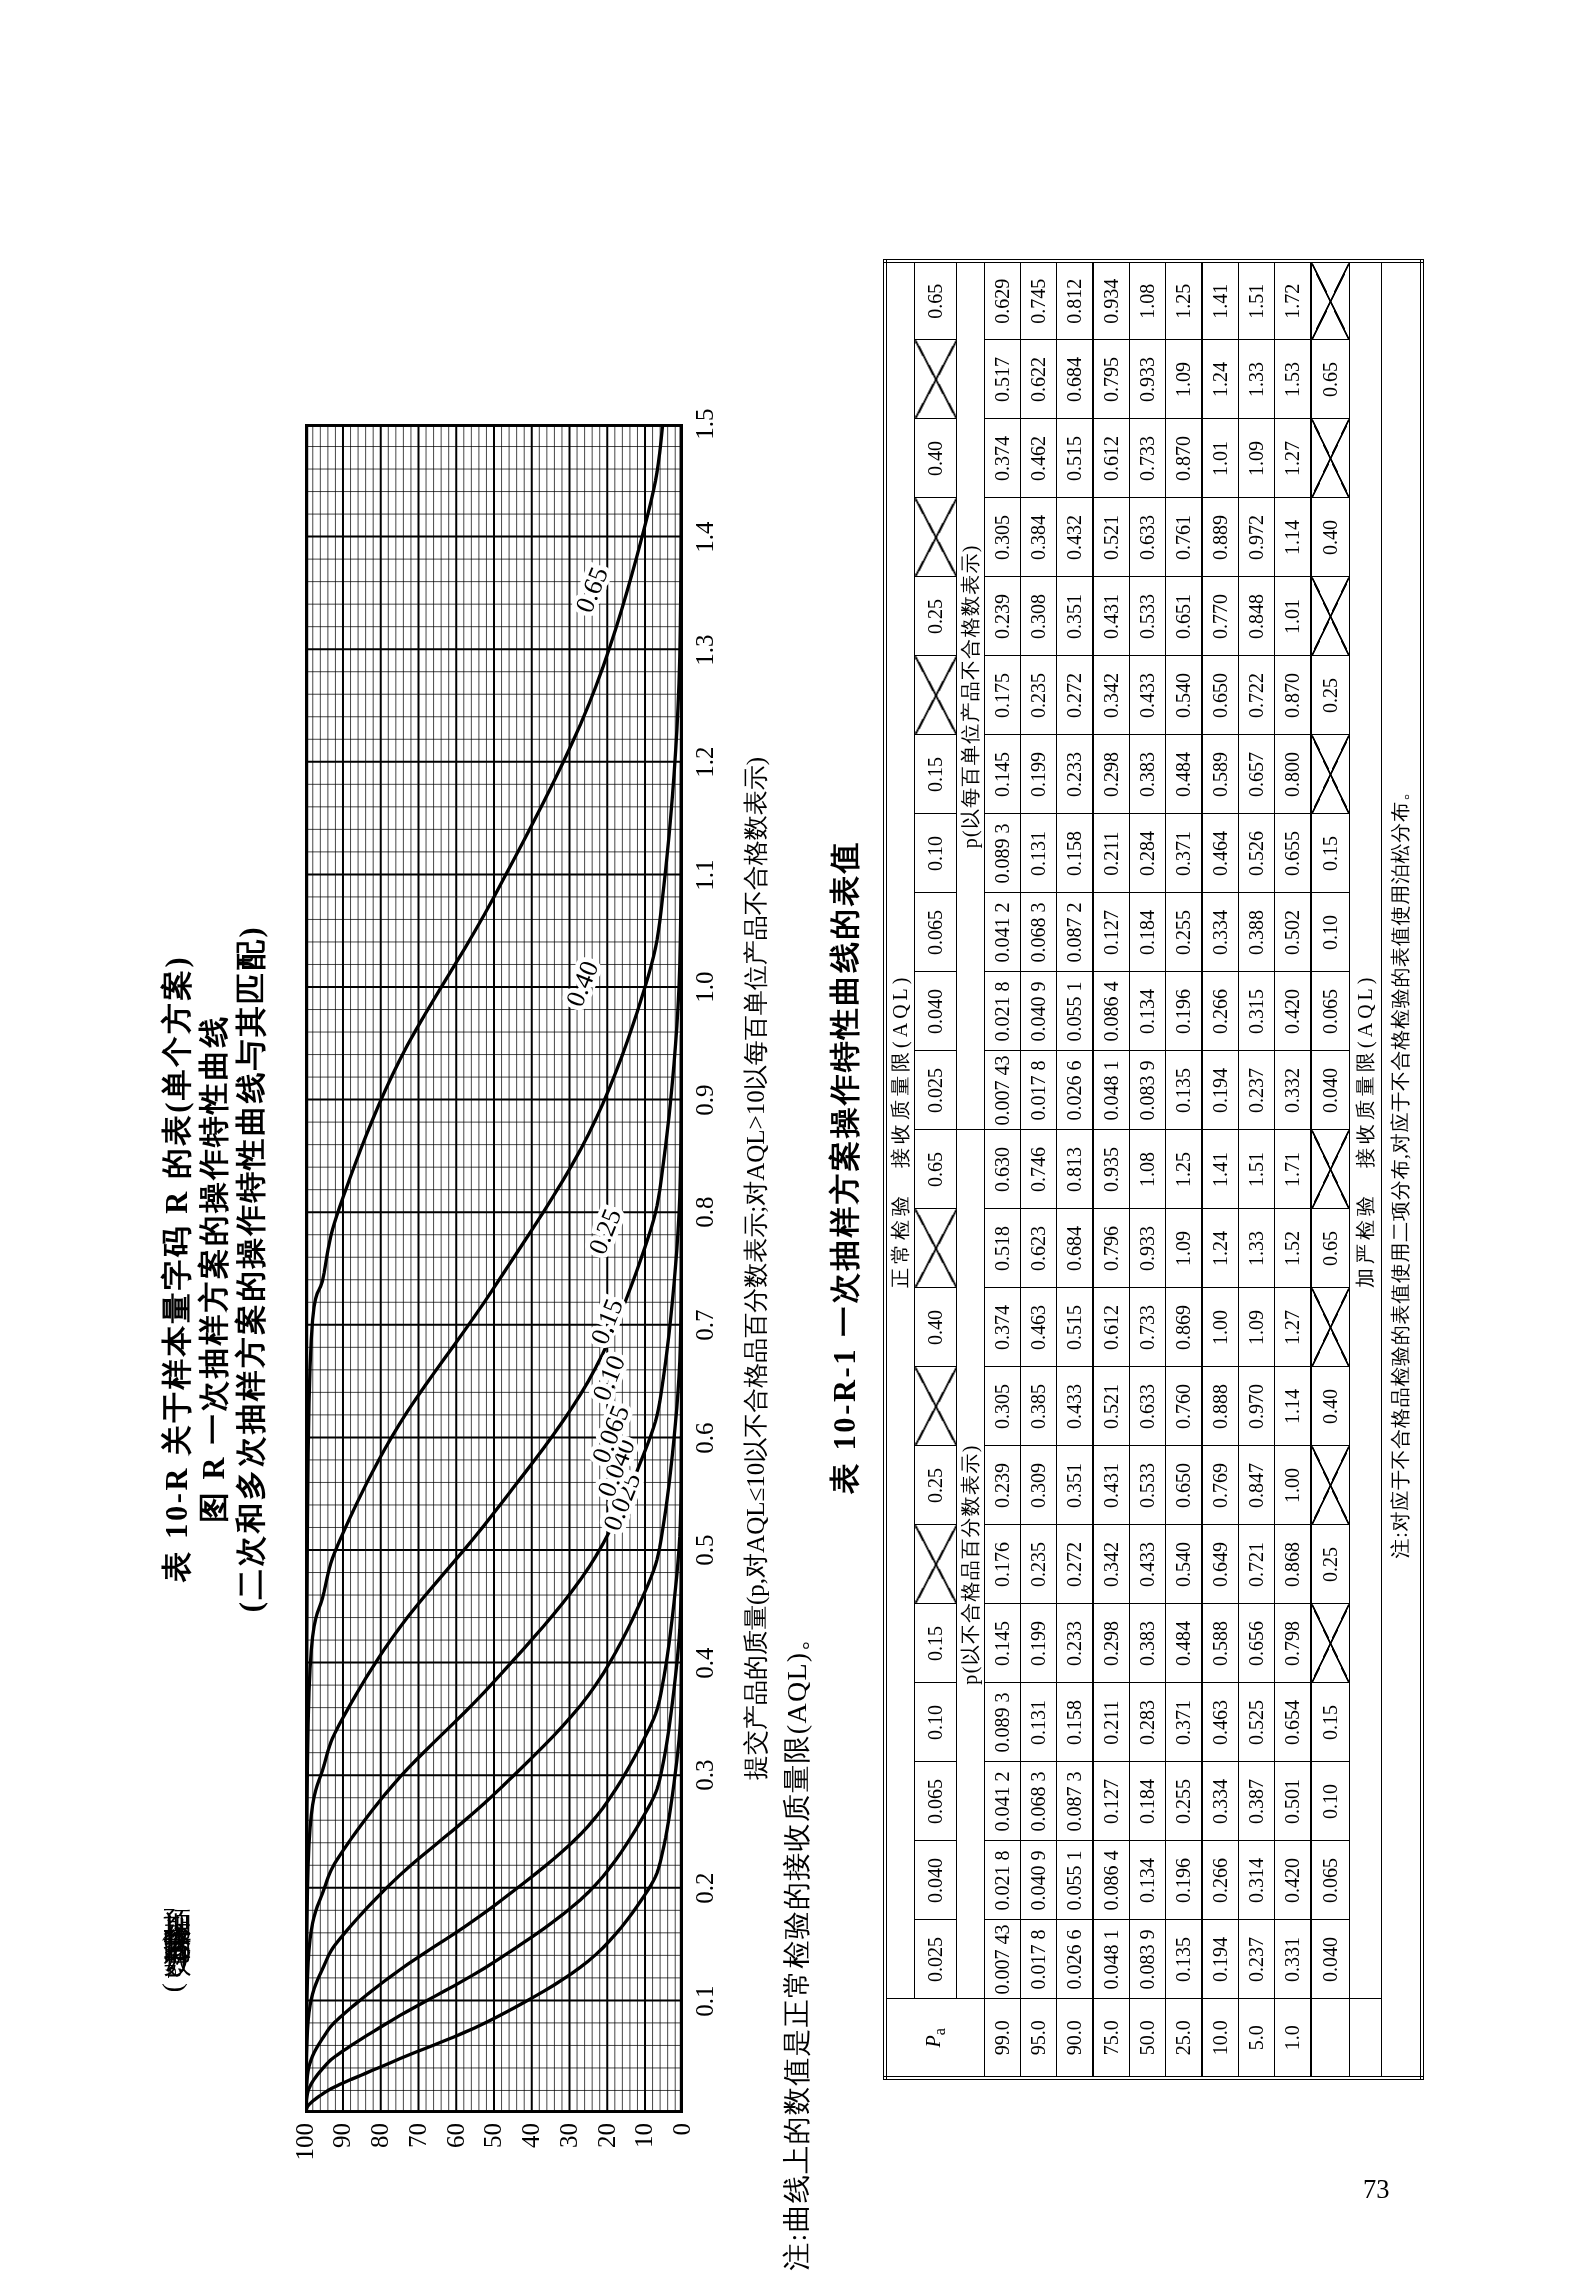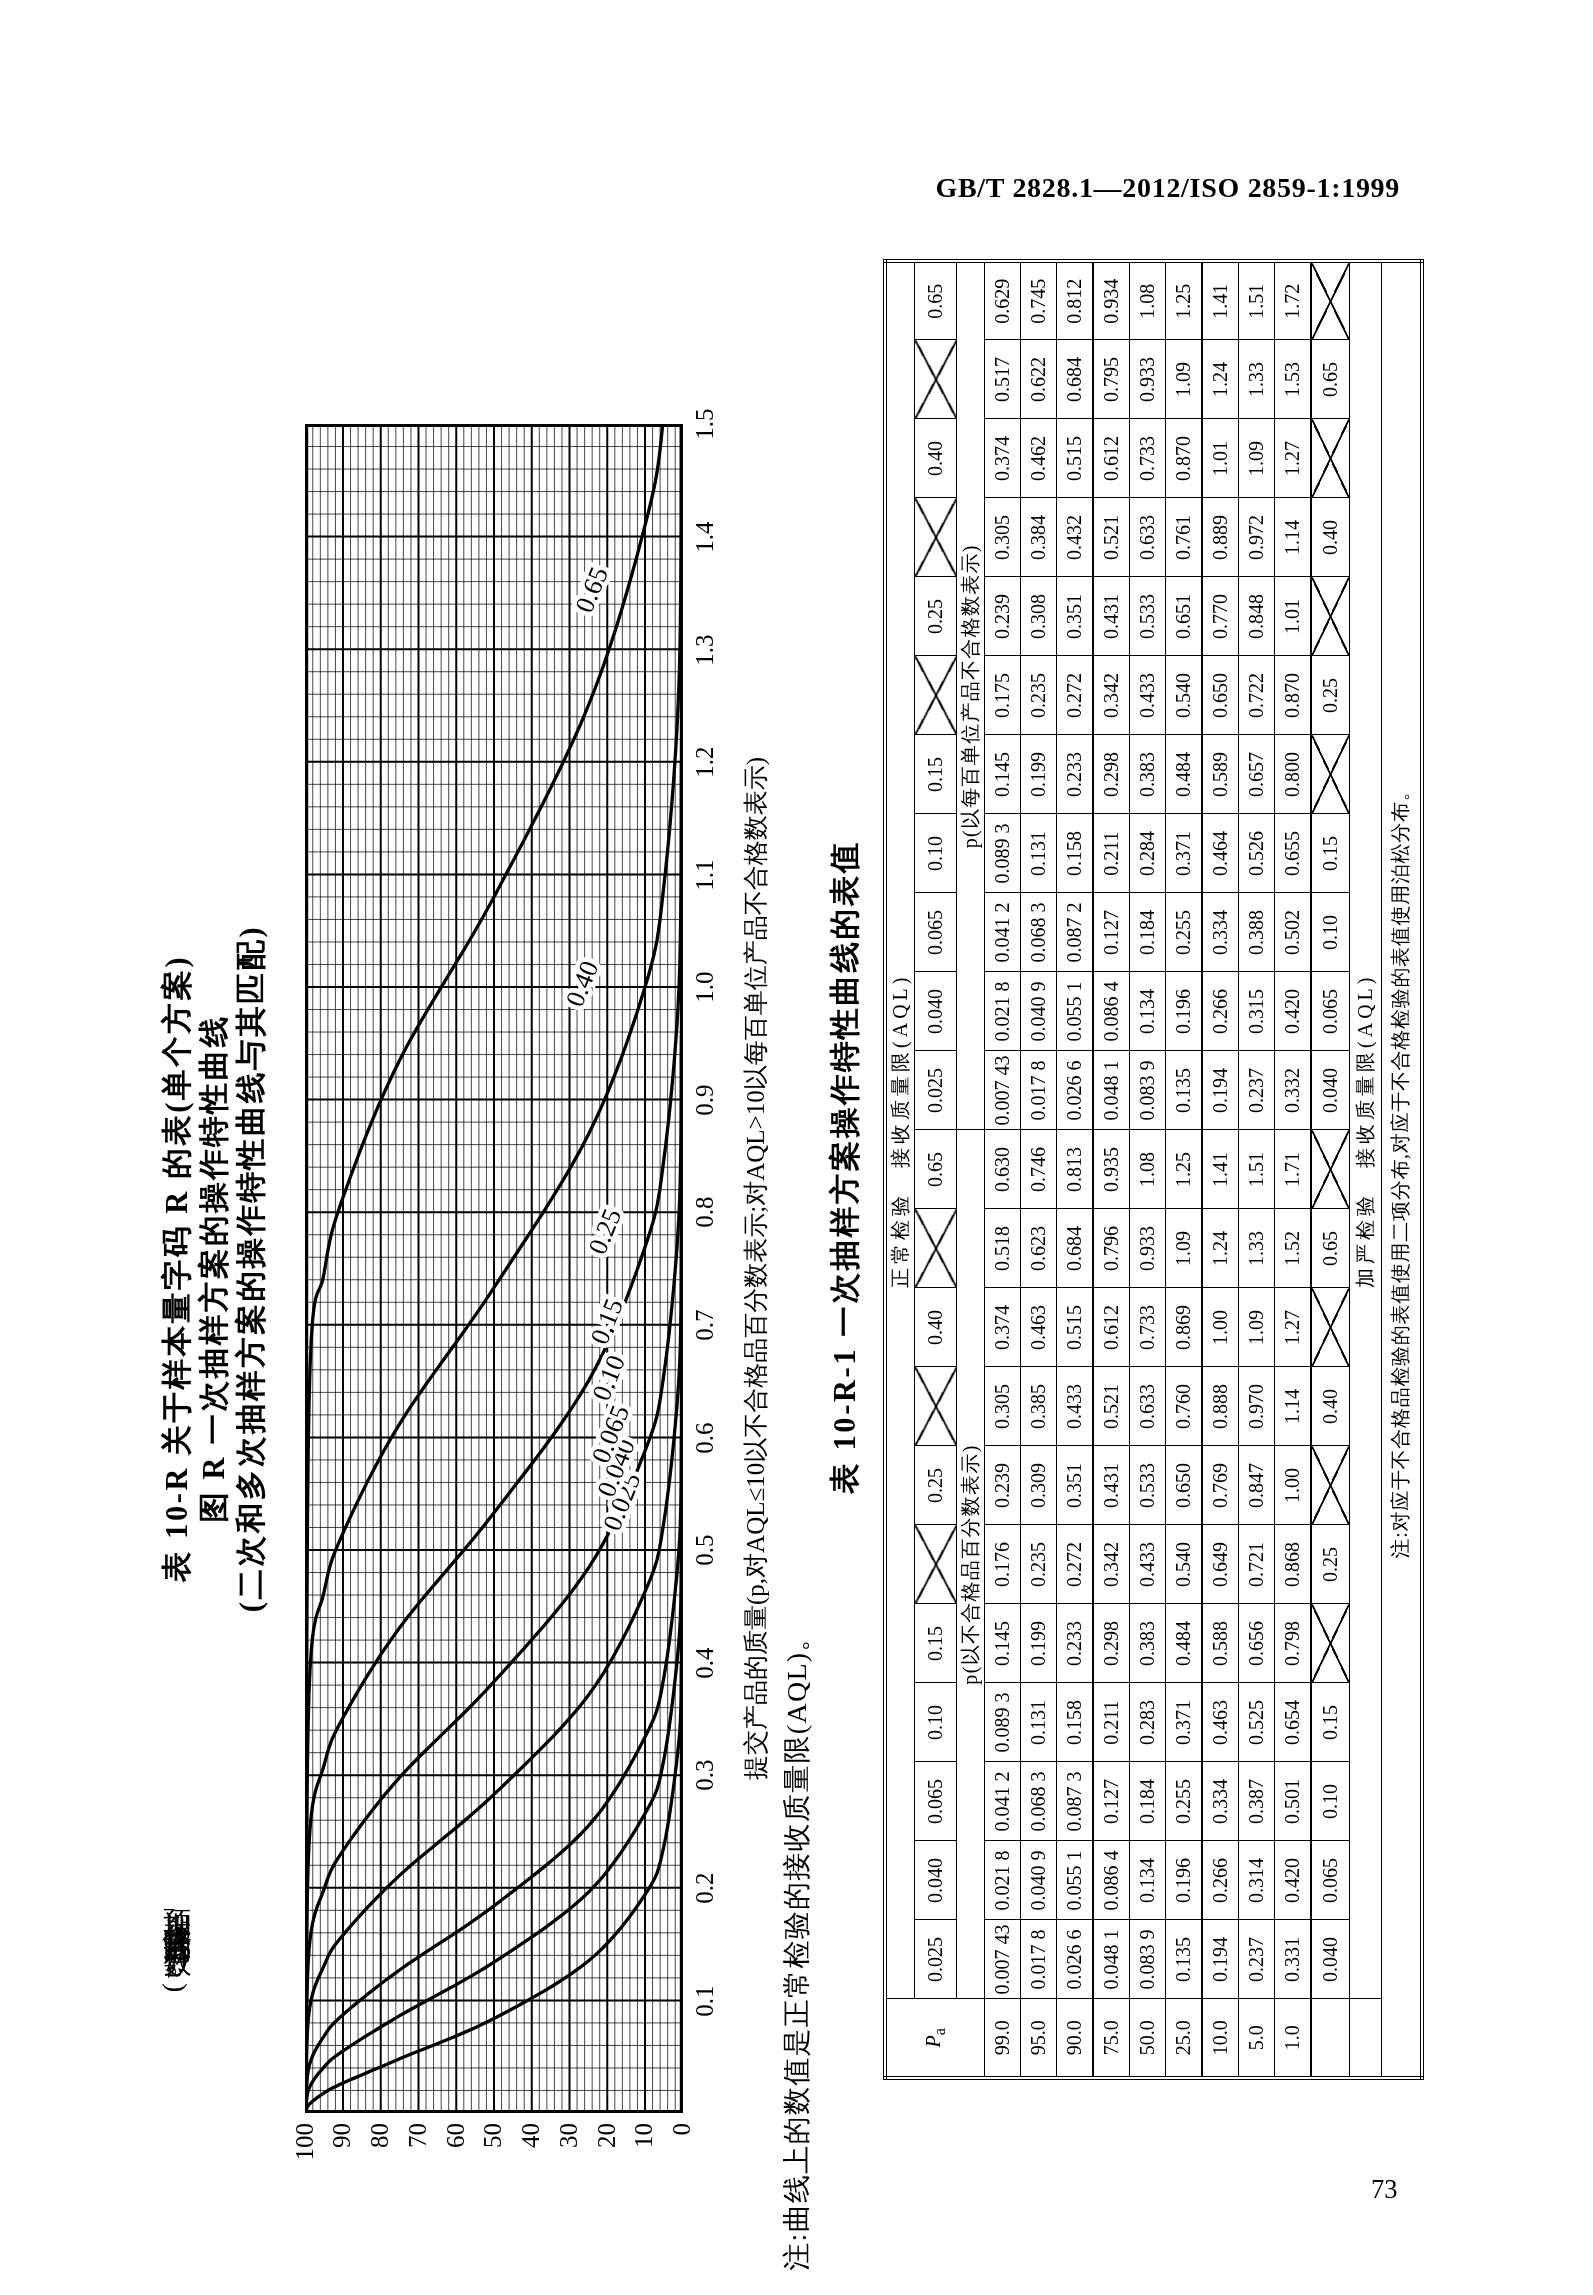--- a/index.html
+++ b/index.html
@@ -1,20 +1,20 @@
 <!DOCTYPE html>
 <html style="font-size:10.6px"><head>
 <meta charset="utf-8">
 <style>
   html,body{margin:0;padding:0;background:#888;}
   .page{position:relative;width:1593px;height:2295px;background:#ffffff;overflow:hidden;
         font-family:"Liberation Serif","DejaVu Serif",serif;color:#000;}
   .gbt-header{position:absolute;top:172px;right:193px;font-size:28px;font-weight:bold;
               letter-spacing:0.7px;font-family:"Liberation Serif","DejaVu Serif",serif;}
-  .page-number{position:absolute;left:1363px;top:2174px;font-size:26.5px;margin-left:8px;}
+  .page-number{position:absolute;left:1363px;top:2174px;font-size:26.5px;}
   .v-axis-title{position:absolute;left:158px;top:1886px;writing-mode:vertical-rl;
                 text-orientation:mixed;font-size:28px;letter-spacing:4.6px;}
   
   .rot{position:absolute;left:0;top:0;width:2093px;height:1318px;transform-origin:0 0;
        transform:translate(98px,2276px) rotate(-90deg);}
   .fig-titles{position:absolute;left:163px;top:61px;width:1689px;text-align:center;}
   .fig-titles div{font-size:30.5px;font-weight:bold;line-height:37px;letter-spacing:2.6px;}
   .plot-wrap{position:absolute;left:163px;top:207px;width:1689px;height:378px;}
   .ytick{position:absolute;width:66px;text-align:right;font-size:25px;}
   .xtick{position:absolute;width:66px;text-align:center;font-size:25px;}
@@ -41,21 +41,20 @@
   td.tnote{font-size:22.5px;text-align:left;height:38px;padding-left:6.6px;letter-spacing:0.7px;}
   td.xcell{background-image:
      linear-gradient(to top right,transparent calc(50% - 1px),#000 calc(50% - 1px),#000 calc(50% + 1px),transparent calc(50% + 1px)),
      linear-gradient(to bottom right,transparent calc(50% - 1px),#000 calc(50% - 1px),#000 calc(50% + 1px),transparent calc(50% + 1px));}
 </style>
 </head>
 <body>
 
 <div class="page">
 
-  <div class="gbt-header">GB/T 2828.1—2012/ISO 2859-1:1999</div>
 
   <div class="v-axis-title">预期被接收批的百分数(Pa)</div>
 
   <div class="rot">
 
     <div class="fig-titles">
       <div>表 10-R  关于样本量字码 R 的表(单个方案)</div>
       <div>图 R  一次抽样方案的操作特性曲线</div>
       <div>(二次和多次抽样方案的操作特性曲线与其匹配)</div>
     </div>

